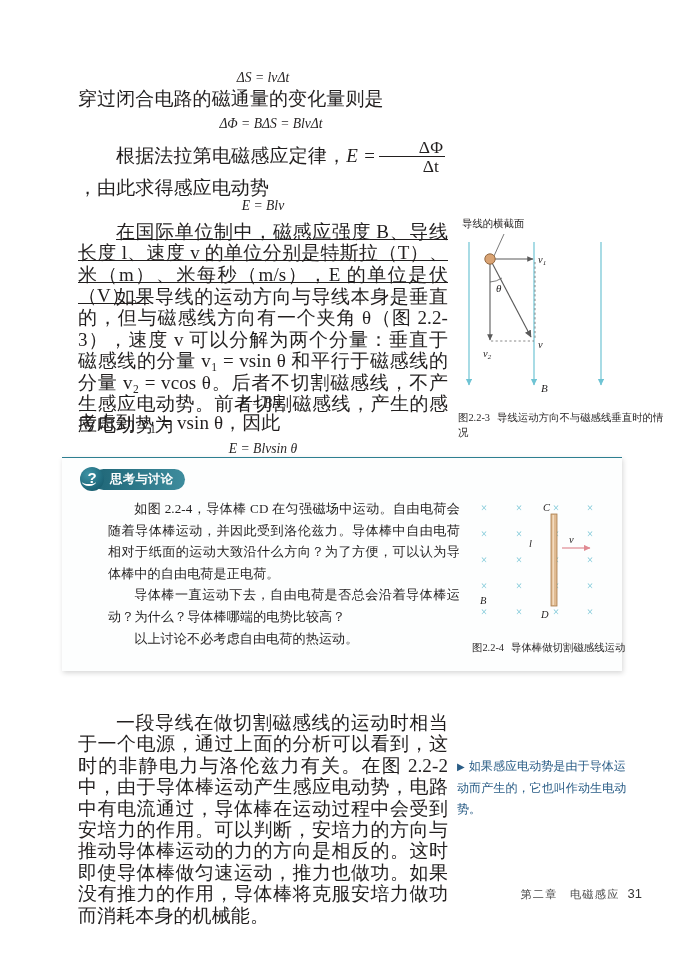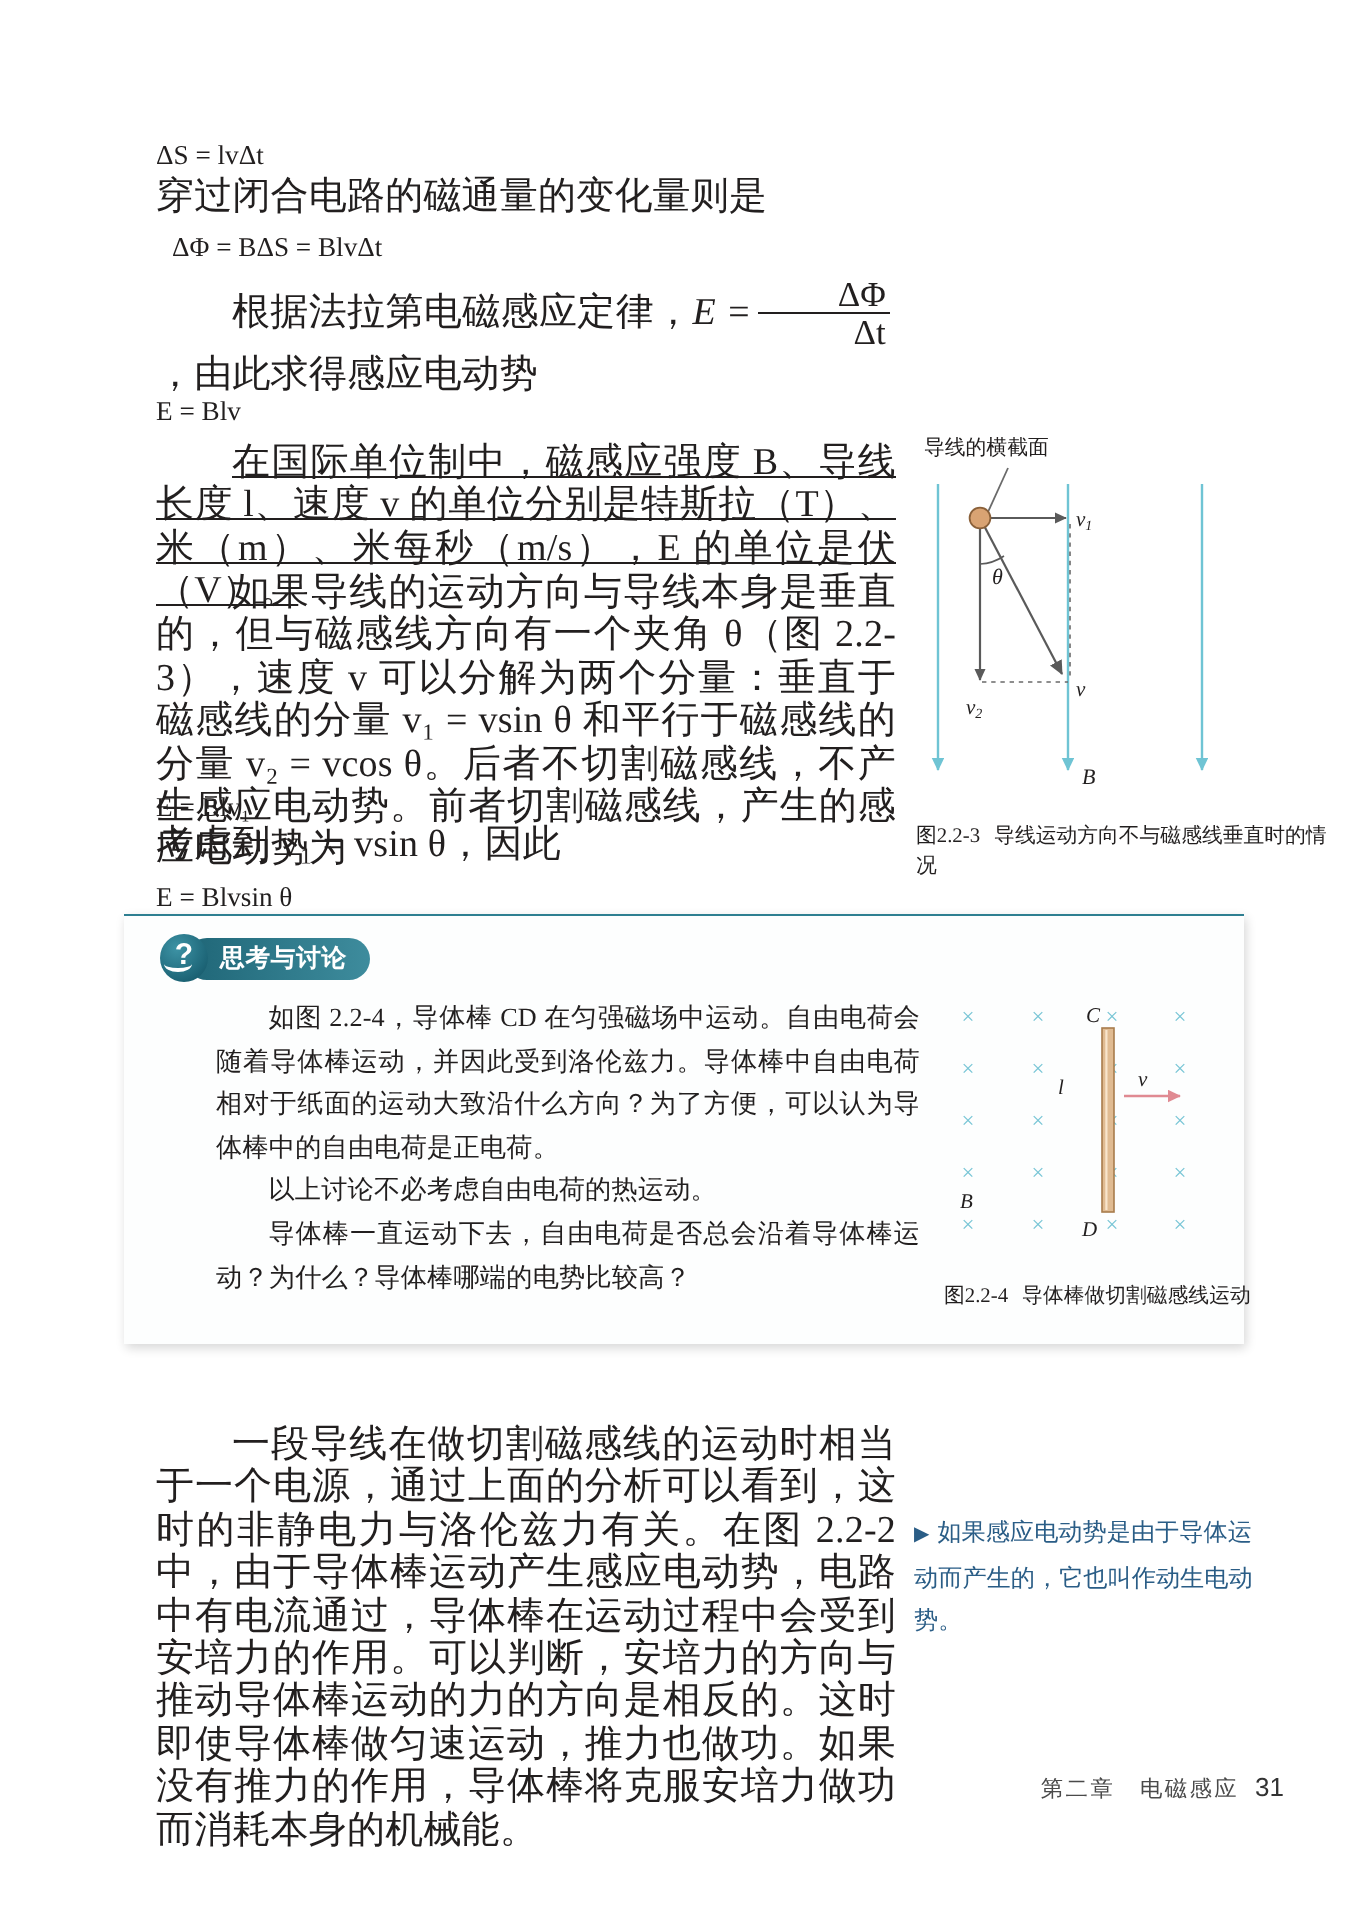--- a/index.html
+++ b/index.html
@@ -26,30 +26,32 @@
     line-height: 21.4px;
     text-align: justify;
     text-justify: inter-ideograph;
     margin: 0;
     letter-spacing: 0.1px;
   }
   .indent { text-indent: 2em; }
   .eq {
     font-size: 13.6px;
     line-height: 21.4px;
+    text-align: center;
+    font-style: italic;
     margin: 3px 0 3px 0;
     font-family: "Liberation Serif", "DejaVu Serif", serif;
   }
   .mi { font-style: italic; }
 
   
   .frac {
     display: inline-block;
     vertical-align: middle;
-    text-align: right;
+    text-align: center;
     font-size: 0.92em;
     line-height: 1.05;
     margin: 0 3px;
     position: relative;
     top: -1px;
   }
   .frac .num { display: block; padding: 0 2px; }
   .frac .den { display: block; padding: 0 2px; border-top: 1px solid #221f1f; }
 
   
@@ -283,22 +285,22 @@
     <div class="disc-head">
       <div class="disc-icon">?
         <span class="wave"></span>
       </div>
       <div class="disc-pill">思考与讨论</div>
     </div>
 
     <div class="disc-body">
       <div class="disc-text">
         <p class="para indent">如图 2.2-4，导体棒 CD 在匀强磁场中运动。自由电荷会随着导体棒运动，并因此受到洛伦兹力。导体棒中自由电荷相对于纸面的运动大致沿什么方向？为了方便，可以认为导体棒中的自由电荷是正电荷。</p>
+        <p class="para indent">导体棒一直运动下去，自由电荷是否总会沿着导体棒运动？为什么？导体棒哪端的电势比较高？</p>
         <p class="para indent">以上讨论不必考虑自由电荷的热运动。</p>
-        <p class="para indent">导体棒一直运动下去，自由电荷是否总会沿着导体棒运动？为什么？导体棒哪端的电势比较高？</p>
       </div>
 
       <div class="disc-fig">
         <svg width="176" height="132" viewBox="0 0 176 132">
           <defs>
             <marker id="ah-pink" markerWidth="6" markerHeight="6" refX="5" refY="2.6" orient="auto">
               <path d="M0,0 L5.4,2.6 L0,5.2 z" fill="#e08a92"></path>
             </marker>
           </defs>
 

